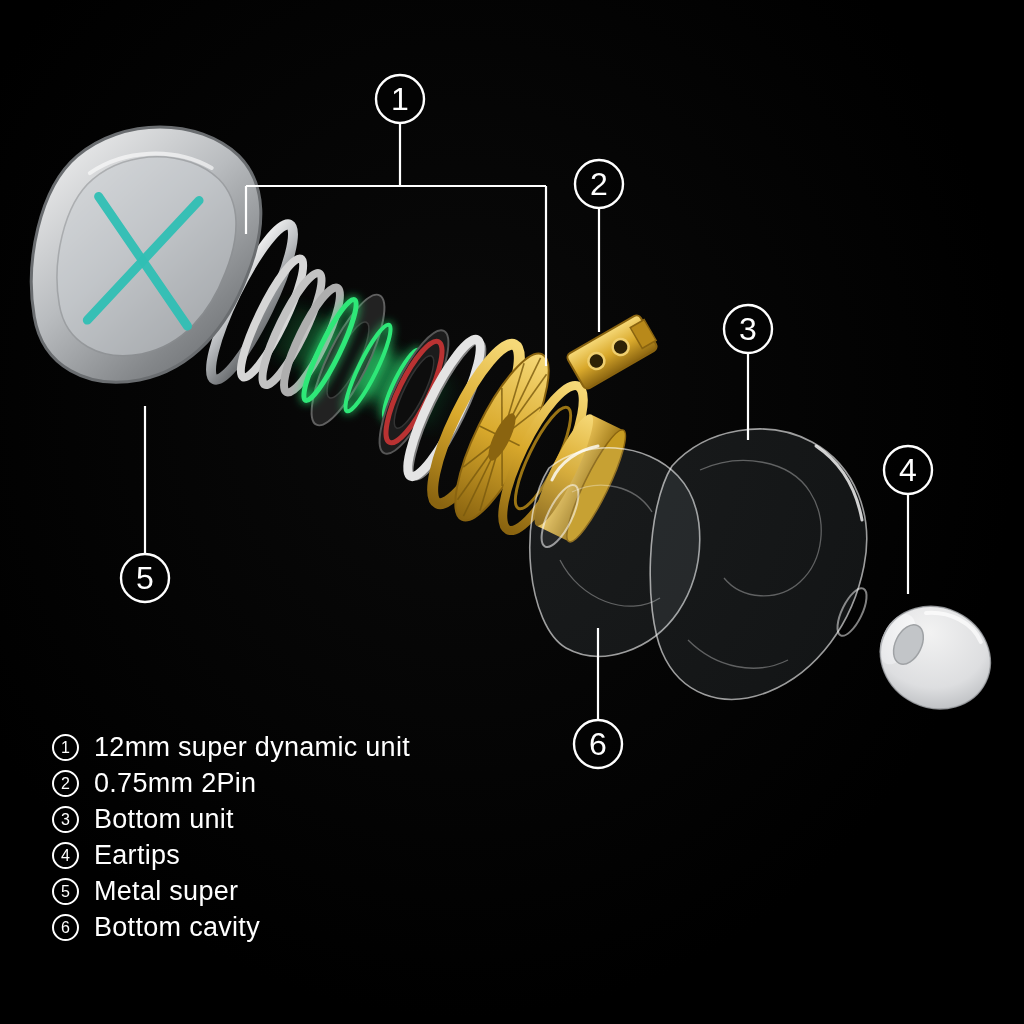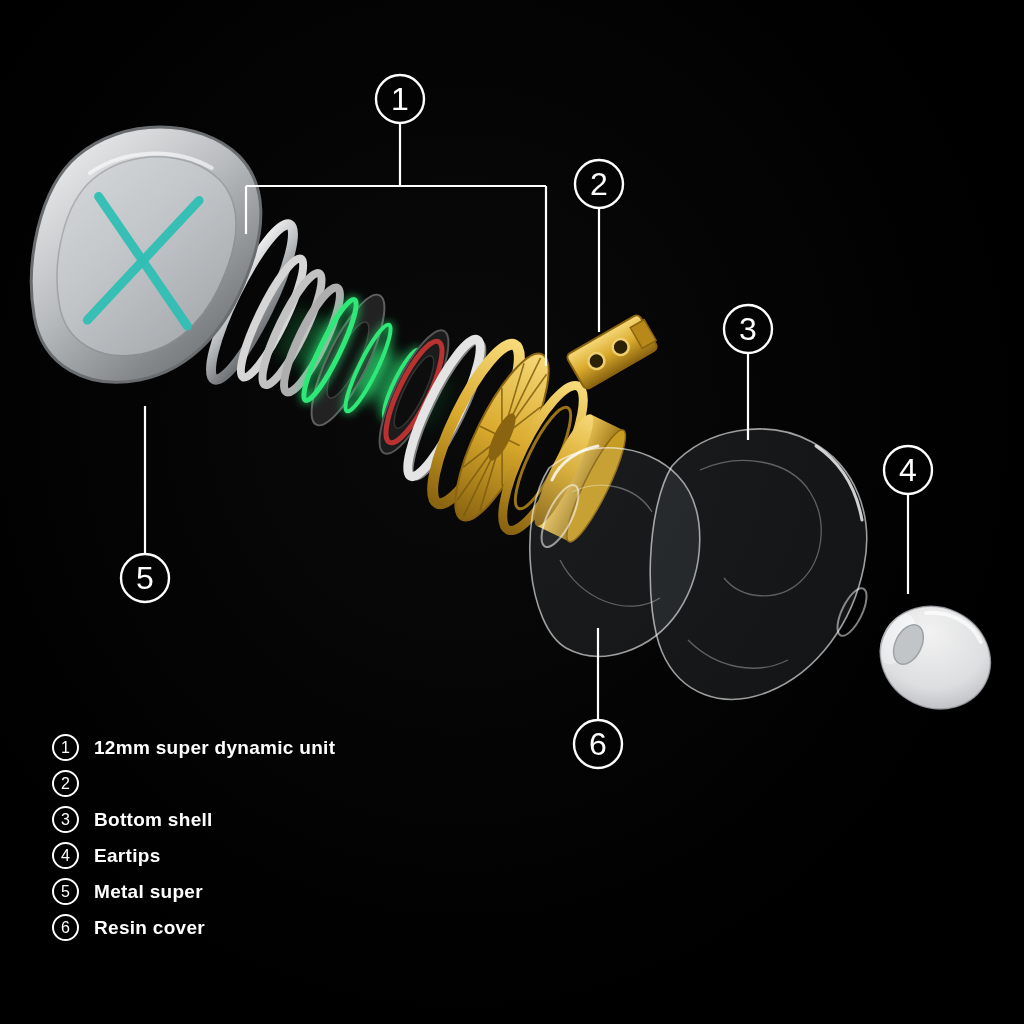--- a/index.html
+++ b/index.html
@@ -40,24 +40,23 @@
     border: 2px solid #fff;
     border-radius: 50%;
     display: inline-flex;
     align-items: center;
     justify-content: center;
     font-size: 16px;
     line-height: 1;
     flex: 0 0 auto;
   }
   .legend-label {
-    font-size: 19px;
+    font-size: 27px;
     letter-spacing: 0.3px;
     white-space: nowrap;
-    font-weight: bold;
   }
   .callout-circle { fill: rgba(0,0,0,0.25); stroke: #fff; stroke-width: 2.4; }
   .callout-line { stroke: #fff; stroke-width: 2.2; fill: none; }
   .callout-num {
     fill: #fff;
     font-family: "Liberation Sans", sans-serif;
     font-size: 32px;
     text-anchor: middle;
   }
   .glass { fill: rgba(205,220,235,0.09); stroke: rgba(255,255,255,0.6); stroke-width: 1.6; }
@@ -267,32 +266,33 @@
   </g>
 </svg>
 
 <div class="legend">
   <div class="legend-row">
     <span class="legend-num">1</span>
     <span class="legend-label">12mm super dynamic unit</span>
   </div>
   <div class="legend-row">
     <span class="legend-num">2</span>
+    <span class="legend-label">0.75mm 2Pin</span>
   </div>
   <div class="legend-row">
     <span class="legend-num">3</span>
-    <span class="legend-label">Bottom shell</span>
+    <span class="legend-label">Bottom unit</span>
   </div>
   <div class="legend-row">
     <span class="legend-num">4</span>
     <span class="legend-label">Eartips</span>
   </div>
   <div class="legend-row">
     <span class="legend-num">5</span>
     <span class="legend-label">Metal super</span>
   </div>
   <div class="legend-row">
     <span class="legend-num">6</span>
-    <span class="legend-label">Resin cover</span>
+    <span class="legend-label">Bottom cavity</span>
   </div>
 </div>
 
 </div>
 
 </body></html>

